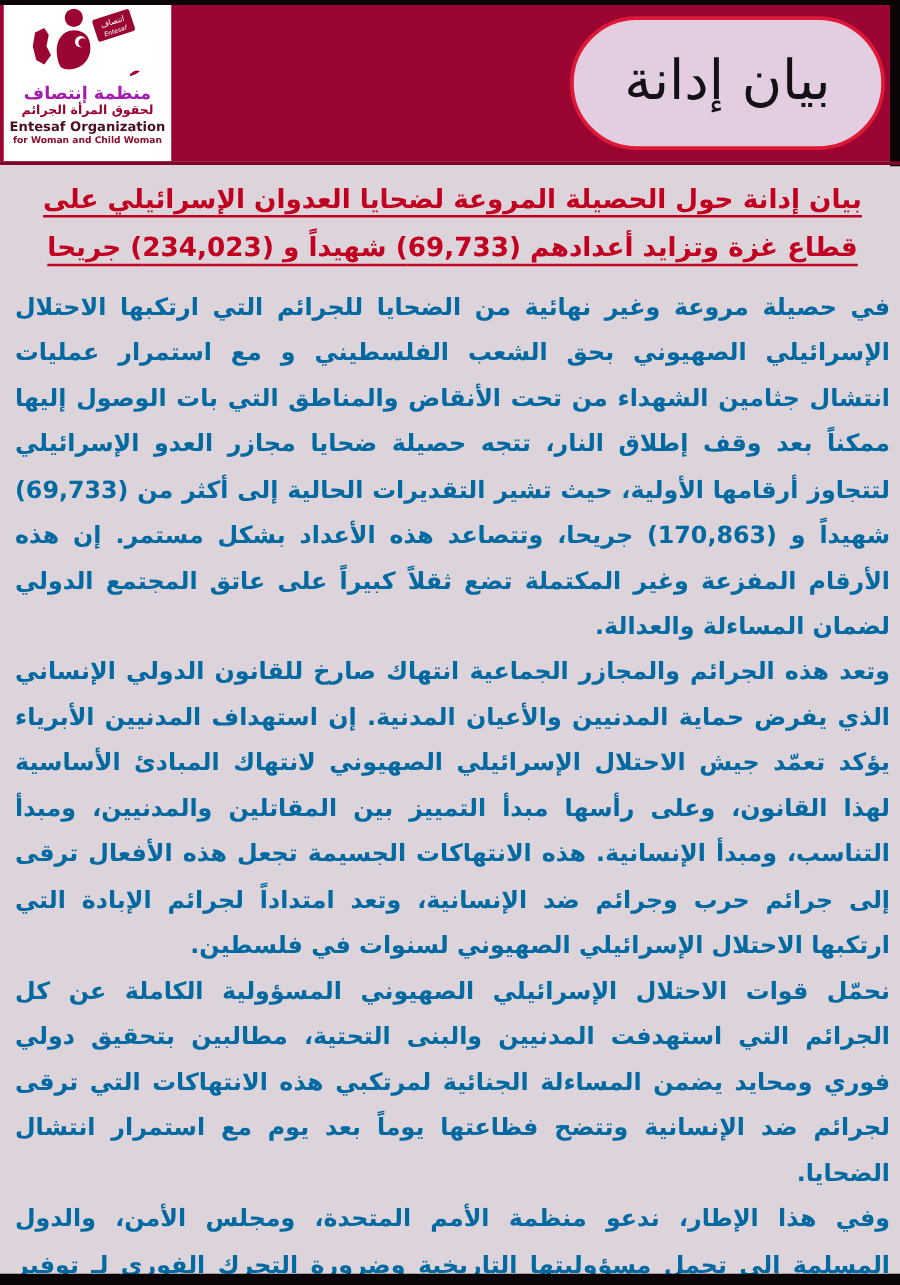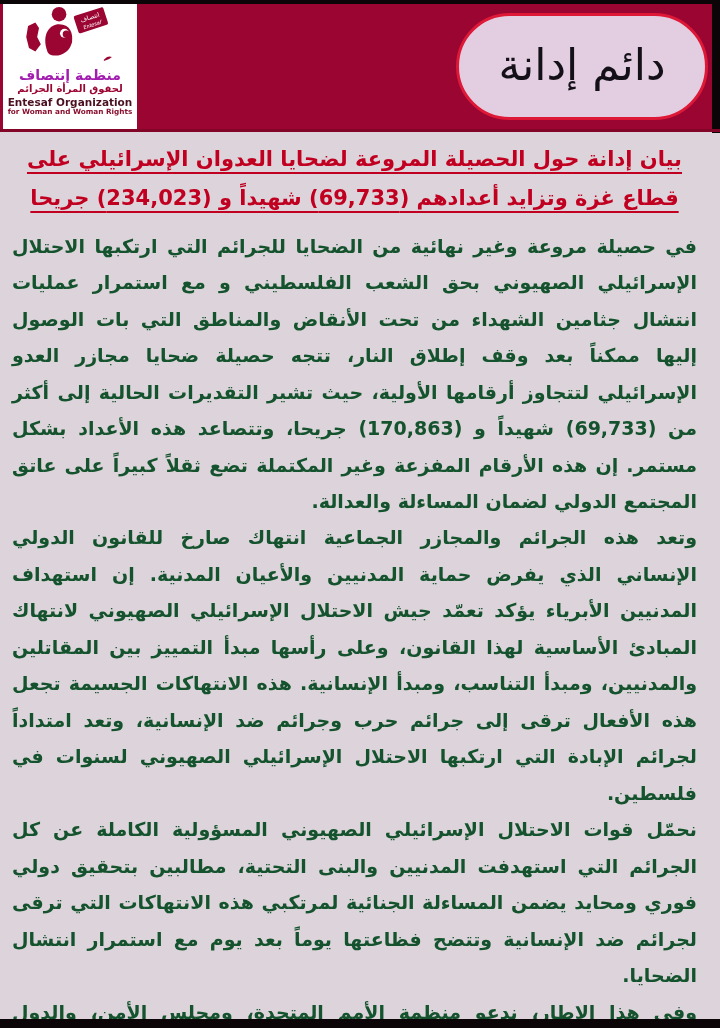--- a/index.html
+++ b/index.html
@@ -72,35 +72,35 @@
     display: flex; align-items: center; justify-content: center;
   }
   .banner-text {
     font-size: 44px; color: #141018; font-weight: normal;
     direction: rtl; transform: translateY(-2px);
   }
   
   .content {
     position: absolute; top: 132px; left: 0;
     width: 720px; height: 887px;
-    padding: 8px 23px 0 12px;
+    padding: 8px 8px 0 12px;
     direction: rtl;
   }
   .doc-title {
     text-align: center;
     color: #c10021;
     font-weight: bold;
     font-size: 21px;
     line-height: 1.85;
     text-decoration: underline;
     text-underline-offset: 6px;
     margin-bottom: 10px;
   }
   .paragraph {
-    color: #14532d;
+    color: #0369a1;
     font-weight: bold;
     font-size: 19px;
     line-height: 1.92;
     text-align: justify;
     text-justify: inter-word;
   }
   .bottom-bar {
     position: absolute; bottom: 0; left: 0;
     width: 720px; height: 9px; background: #0b0508;
   }
@@ -133,25 +133,25 @@
           <rect x="56" y="6" width="34" height="20" rx="2" fill="#9b0532"></rect>
           <text x="73" y="15" font-size="7" fill="#ffffff" text-anchor="middle" font-family="DejaVu Sans, sans-serif" direction="rtl">انتصاف</text>
           <text x="73" y="23" font-size="5.5" fill="#ffffff" text-anchor="middle" font-family="DejaVu Sans, sans-serif" font-style="italic">Entesaf</text>
         </g>
 
         <path d="M88,58 q4,-4 8,-2 q-3,3 -8,4 q-2,0 0,-2 Z" fill="#9b0532"></path>
       </svg>
       <div class="logo-ar1">منظمة إنتصاف</div>
       <div class="logo-ar2">لحقوق المرأة الجرائم</div>
       <div class="logo-en1">Entesaf Organization</div>
-      <div class="logo-en2">for Woman and Woman Rights</div>
+      <div class="logo-en2">for Woman and Child Woman</div>
     </div>
 
     <div class="banner-pill">
-      <span class="banner-text">دائم إدانة</span>
+      <span class="banner-text">بيان إدانة</span>
     </div>
   </div>
 
   <div class="header-underline"></div>
 
   <div class="content">
     <div class="doc-title">
       <div>بيان إدانة حول الحصيلة المروعة لضحايا العدوان الإسرائيلي على</div>
       <div>قطاع غزة وتزايد أعدادهم (69,733) شهيداً و (234,023) جريحا</div>
     </div>

